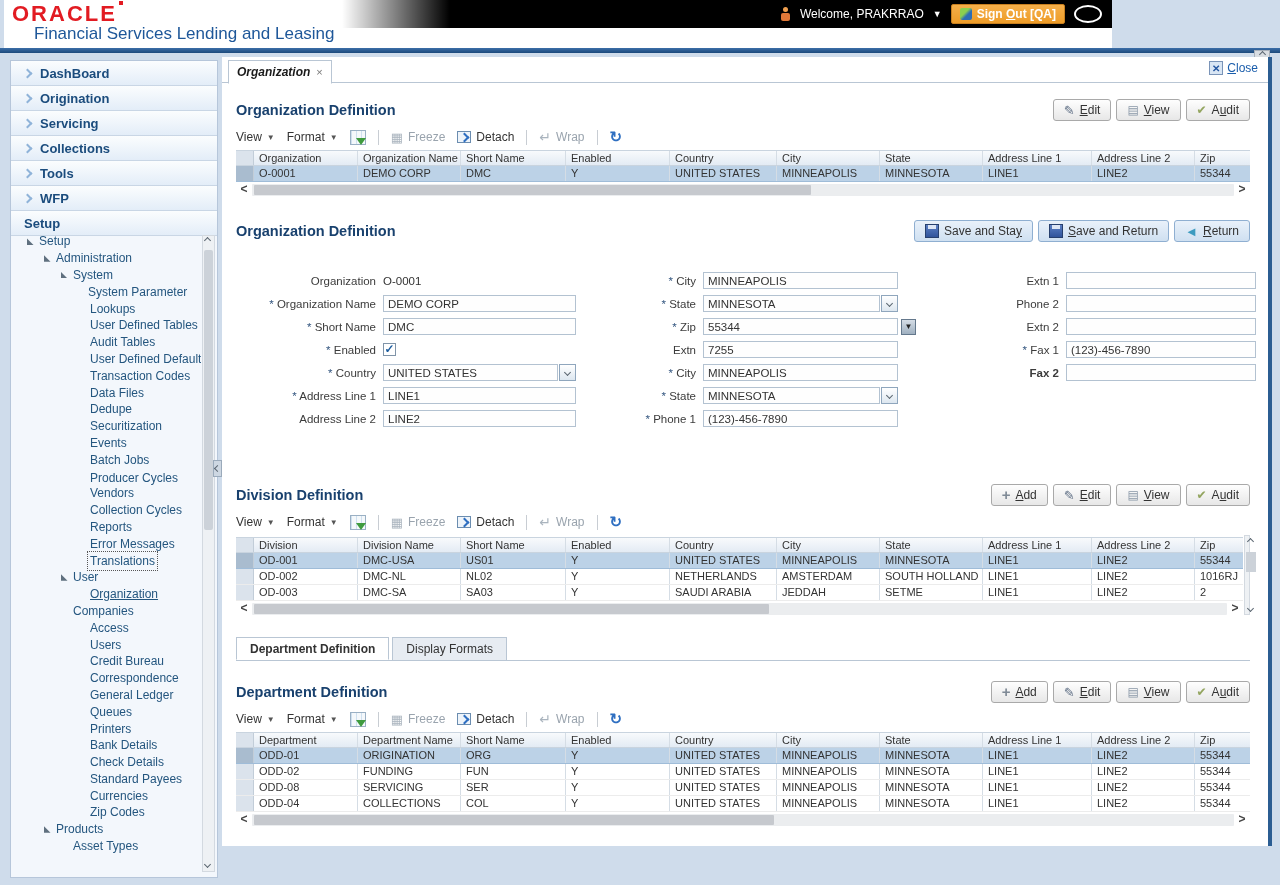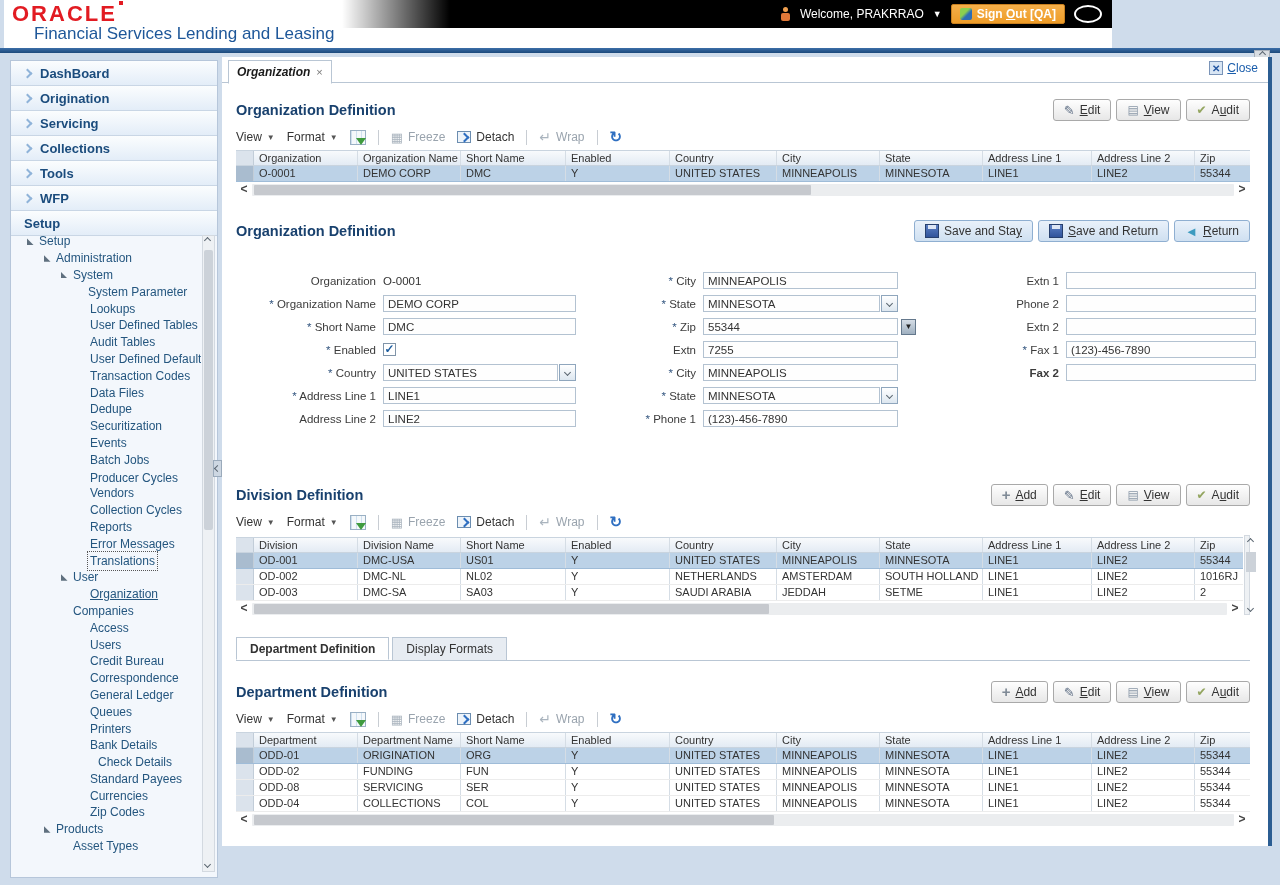--- a/index.html
+++ b/index.html
@@ -319,21 +319,21 @@
         <span class="tlabel">Queues</span>
       </div>
       <div class="tree-row" style="padding-left: 65px;">
         <span class="tmark"></span>
         <span class="tlabel">Printers</span>
       </div>
       <div class="tree-row" style="padding-left: 65px;">
         <span class="tmark"></span>
         <span class="tlabel">Bank Details</span>
       </div>
-      <div class="tree-row" style="padding-left: 65px; margin-left: 8px;">
+      <div class="tree-row" style="padding-left: 65px;">
         <span class="tmark"></span>
         <span class="tlabel">Check Details</span>
       </div>
       <div class="tree-row" style="padding-left: 65px;">
         <span class="tmark"></span>
         <span class="tlabel">Standard Payees</span>
       </div>
       <div class="tree-row" style="padding-left: 65px;">
         <span class="tmark"></span>
         <span class="tlabel">Currencies</span>

